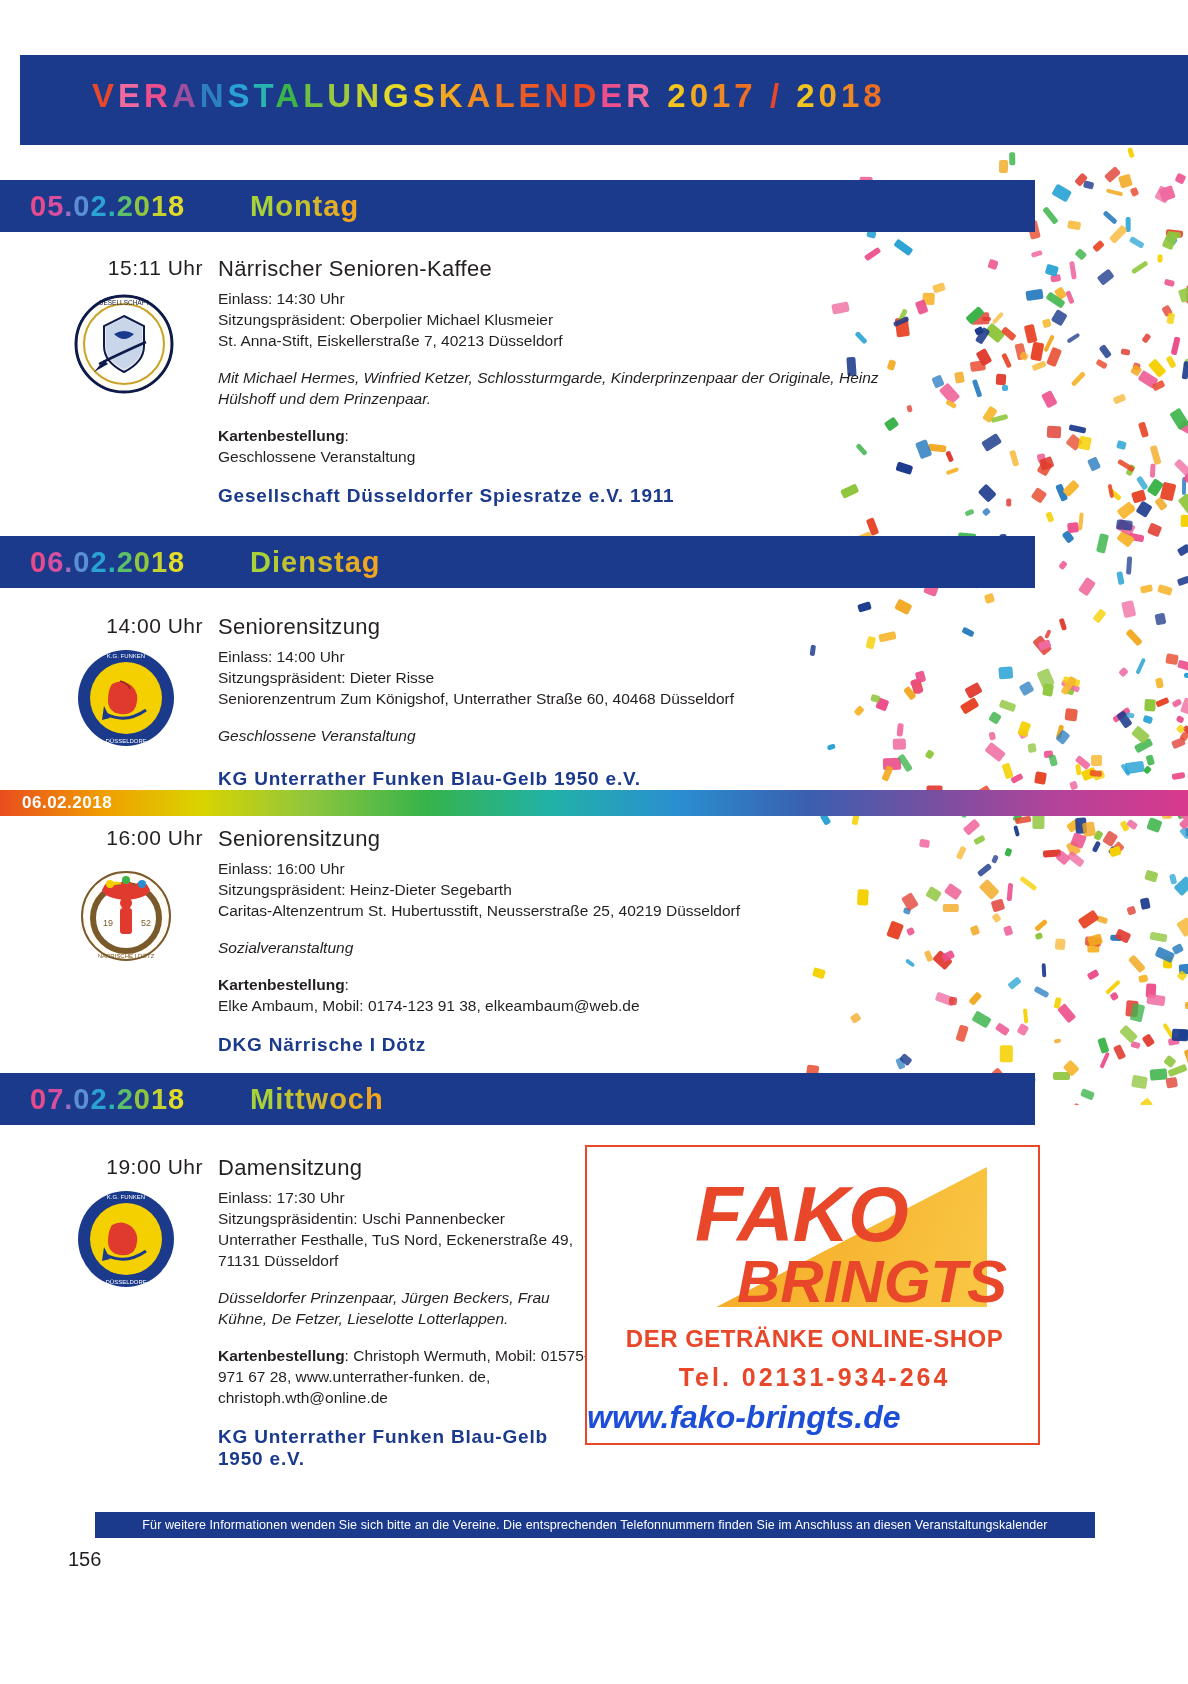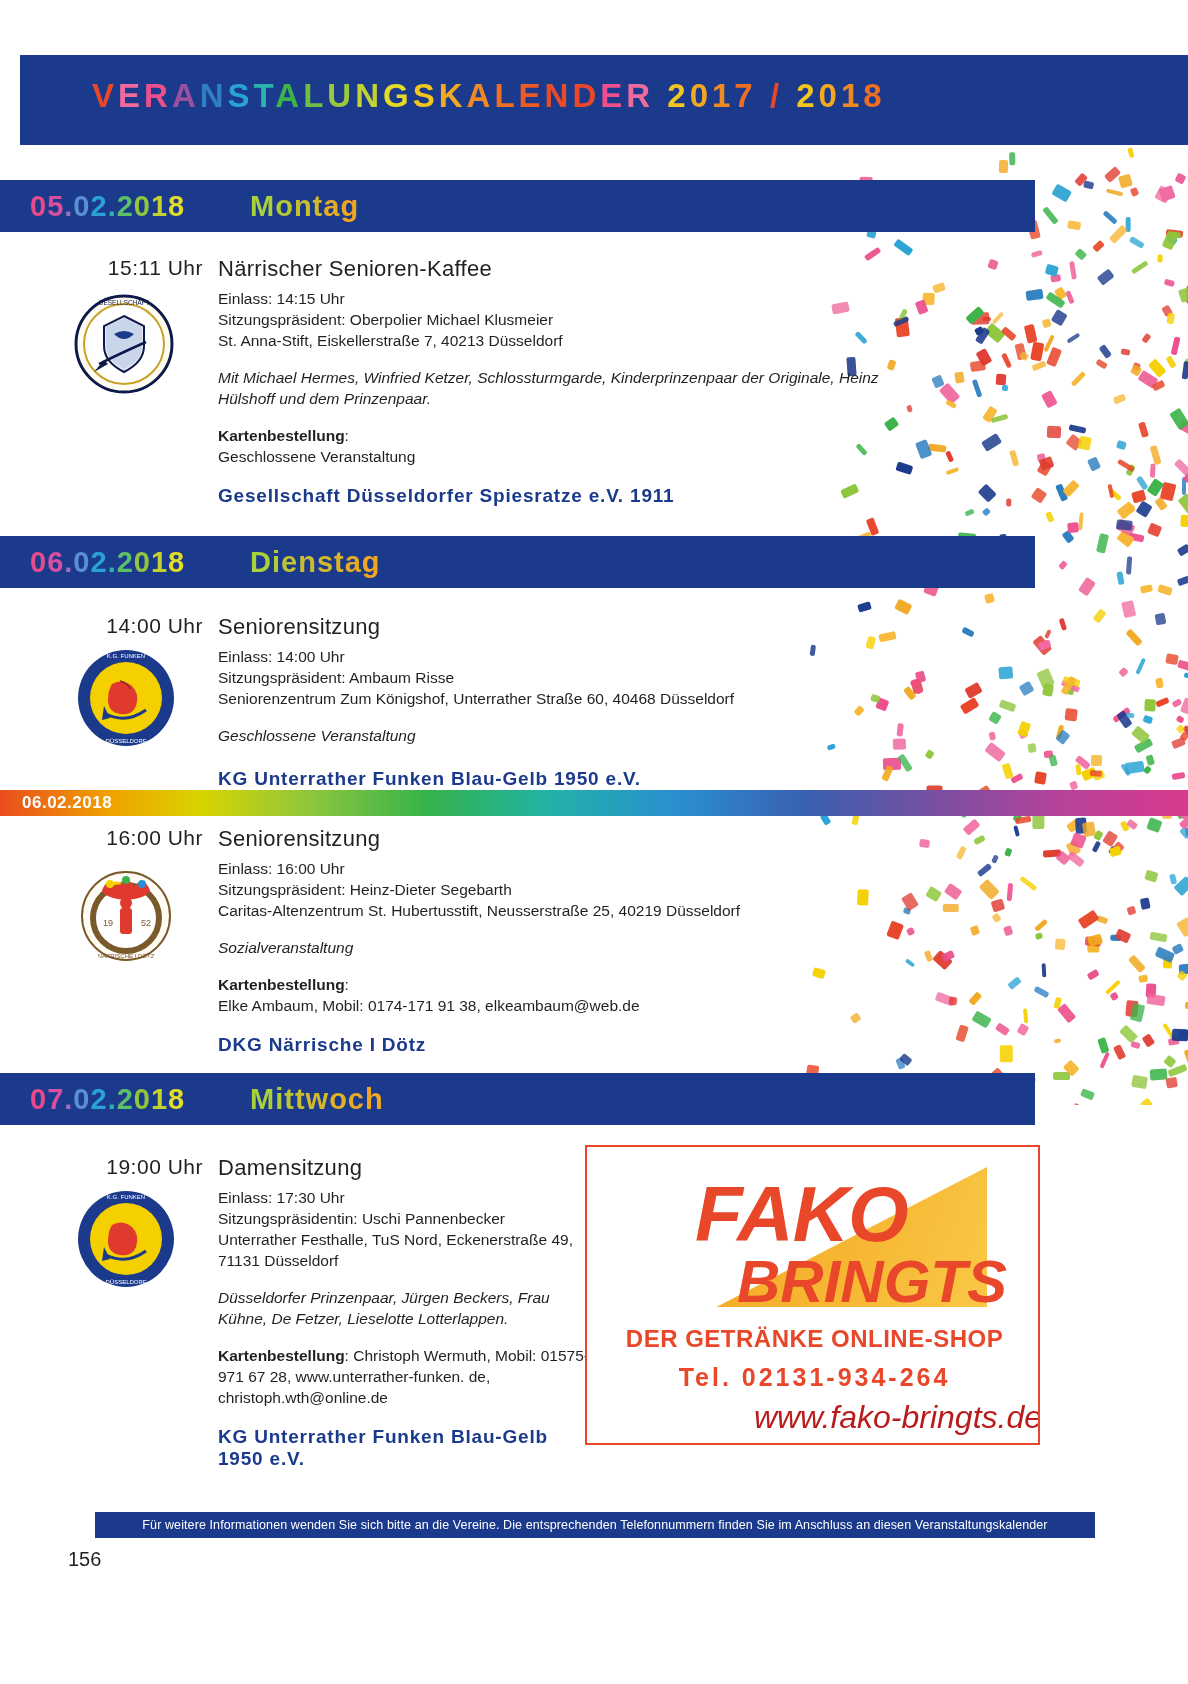--- a/index.html
+++ b/index.html
@@ -204,24 +204,24 @@
     text-align: center;
     font-size: 25px;
     font-weight: bold;
     color: #e8472a;
     letter-spacing: 3px;
   }
   .ad-web {
     position: absolute;
     left: 0; top: 252px;
     width: 455px;
-    text-align: right;
+    text-align: left;
     font-size: 32px;
-    font-weight: normal;
-    color: #b91c1c;
+    font-weight: bold;
+    color: #1d4ed8;
     font-style: italic;
     letter-spacing: 0px;
   }
 
   
   .footer-bar {
     position: absolute;
     left: 95px; top: 1512px;
     width: 1000px; height: 26px;
     background: #1b3a8c;
@@ -685,21 +685,21 @@
         <path d="M50 24 L68 33 L68 52 Q68 66 50 75 Q32 66 32 52 L32 33 Z" fill="#c9d6ea"></path>
         <path d="M40 40 q10 -6 20 0 q-10 10 -20 0" fill="#1b3a8c"></path>
         <path d="M25 70 Q45 60 72 48" stroke="#0d1a4a" stroke-width="2.5" fill="none"></path>
         <path d="M20 78 L30 66 L34 70 Z" fill="#0d1a4a"></path>
         <text x="50" y="11" font-size="6.5" fill="#0d1a4a" text-anchor="middle" font-family="Liberation Sans">GESELLSCHAFT</text>
       </svg>
     </div>
     <div class="ev-body">
       <div class="ev-title">Närrischer Senioren-Kaffee</div>
       <div class="ev-lines">
-        <div>Einlass: 14:15 Uhr</div>
+        <div>Einlass: 14:30 Uhr</div>
         <div>Sitzungspräsident: Oberpolier Michael Klusmeier</div>
         <div>St. Anna-Stift, Eiskellerstraße 7, 40213 Düsseldorf</div>
       </div>
       <div class="ev-ital" style="width:675px;">Mit Michael Hermes, Winfried Ketzer, Schlossturmgarde, Kinderprinzenpaar der Originale, Heinz Hülshoff und dem Prinzenpaar.</div>
       <div class="ev-kart">
         <b>Kartenbestellung</b>:<br>
         <span>Geschlossene Veranstaltung</span>
       </div>
       <div class="ev-club">Gesellschaft Düsseldorfer Spiesratze e.V. 1911</div>
     </div>
@@ -721,21 +721,21 @@
         <path d="M30 66 q20 10 40 -4" stroke="#1b3a8c" stroke-width="3" fill="none"></path>
         <path d="M28 58 L34 70 L26 72 Z" fill="#1b3a8c"></path>
         <text x="50" y="10" font-size="6" fill="#ffffff" text-anchor="middle" font-family="Liberation Sans">K.G. FUNKEN</text>
         <text x="50" y="95" font-size="6" fill="#ffffff" text-anchor="middle" font-family="Liberation Sans">DÜSSELDORF</text>
       </svg>
     </div>
     <div class="ev-body">
       <div class="ev-title">Seniorensitzung</div>
       <div class="ev-lines">
         <div>Einlass: 14:00 Uhr</div>
-        <div>Sitzungspräsident: Ambaum Risse</div>
+        <div>Sitzungspräsident: Dieter Risse</div>
         <div>Seniorenzentrum Zum Königshof, Unterrather Straße 60, 40468 Düsseldorf</div>
       </div>
       <div class="ev-ital">Geschlossene Veranstaltung</div>
       <div class="ev-club" style="margin-top:22px;">KG Unterrather Funken Blau-Gelb 1950 e.V.</div>
     </div>
   </div>
 
   <div class="rainbow-bar" style="top:790px;">
     <div class="date">06.02.2018</div>
   </div>
@@ -761,21 +761,21 @@
     <div class="ev-body">
       <div class="ev-title">Seniorensitzung</div>
       <div class="ev-lines">
         <div>Einlass: 16:00 Uhr</div>
         <div>Sitzungspräsident: Heinz-Dieter Segebarth</div>
         <div>Caritas-Altenzentrum St. Hubertusstift, Neusserstraße 25, 40219 Düsseldorf</div>
       </div>
       <div class="ev-ital">Sozialveranstaltung</div>
       <div class="ev-kart">
         <b>Kartenbestellung</b>:<br>
-        <span>Elke Ambaum, Mobil: 0174-171 91 38, elkeambaum@web.de</span>
+        <span>Elke Ambaum, Mobil: 0174-123 91 38, elkeambaum@web.de</span>
       </div>
       <div class="ev-club">DKG Närrische I Dötz</div>
     </div>
   </div>
 
   <div class="day-bar" style="top:1073px;">
     <div class="date" id="d2-date"><span style="color: rgb(232, 75, 140);">0</span><span style="color: rgb(217, 79, 160);">7</span><span style="color: rgb(155, 111, 191);">.</span><span style="color: rgb(91, 143, 212);">0</span><span style="color: rgb(42, 163, 212);">2</span><span style="color: rgb(41, 180, 176);">.</span><span style="color: rgb(92, 191, 106);">2</span><span style="color: rgb(143, 198, 61);">0</span><span style="color: rgb(195, 210, 48);">1</span><span style="color: rgb(226, 220, 39);">8</span></div>
     <div class="dayname" id="d2-day" style="left:250px;"><span style="color: rgb(168, 209, 58);">M</span><span style="color: rgb(179, 203, 54);">i</span><span style="color: rgb(189, 196, 50);">t</span><span style="color: rgb(200, 190, 46);">t</span><span style="color: rgb(210, 184, 43);">w</span><span style="color: rgb(221, 178, 39);">o</span><span style="color: rgb(231, 171, 35);">c</span><span style="color: rgb(242, 165, 31);">h</span></div>
   </div>
 

